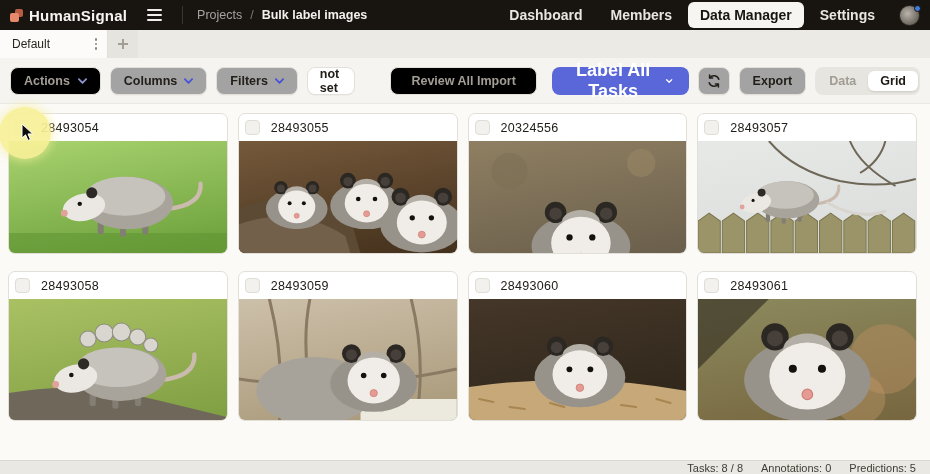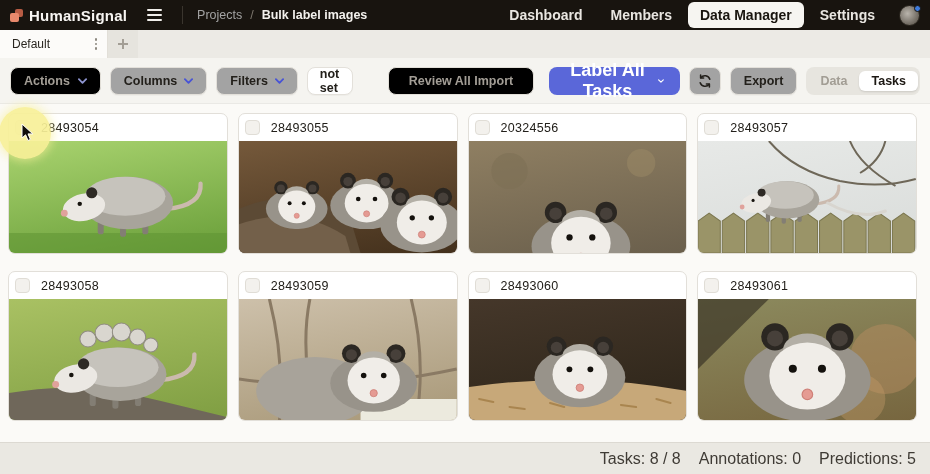--- a/index.html
+++ b/index.html
@@ -91,24 +91,24 @@
   .photo svg { position:absolute; inset:0; width:100%; height:100%; }
 
   
   .spot { position:absolute; left:-10px; top:-7px; width:52px; height:52px; border-radius:50%;
     background:rgba(247,240,152,.92); z-index:6; pointer-events:none;
     box-shadow:0 0 10px 2px rgba(247,240,152,.65); }
   .cursor { position:absolute; left:12px; top:9px; z-index:7; }
   .card.first { z-index:5; }
 
   
-  .footer { position:absolute; left:0; right:0; bottom:0; height:32px;
+  .footer { position:absolute; left:0; right:0; bottom:0; height:14px;
     background:var(--footer_bg,#eae8e2); border-top:1px solid #dcd9d2;
     display:flex; align-items:center; justify-content:flex-end; gap:18px;
-    padding:0 14px; font-size:16px; color:#3f3b35; }
+    padding:0 14px; font-size:11px; color:#3f3b35; }
 </style>
 </head>
 <body>
 
 <svg width="0" height="0" style="position:absolute">
   <defs>
     <symbol id="possum-side" viewBox="0 0 200 130">
       <path d="M150,85 q42,-4 40,-30" stroke="#cbbaae" stroke-width="5" fill="none" stroke-linecap="round"></path>
       <rect x="70" y="95" width="7" height="20" rx="3" fill="#837e74"></rect>
       <rect x="96" y="98" width="7" height="20" rx="3" fill="#837e74"></rect>
@@ -221,21 +221,21 @@
         <polyline points="3,1.2 3,4.6 6.4,4.6" fill="none" stroke="#23201b" stroke-width="1.8" stroke-linecap="round" stroke-linejoin="round"></polyline>
         <path d="M2.5,10 A6,6 0 0 0 12.8,11.8" fill="none" stroke="#23201b" stroke-width="1.8" stroke-linecap="round"></path>
         <polyline points="13,14.8 13,11.4 9.6,11.4" fill="none" stroke="#23201b" stroke-width="1.8" stroke-linecap="round" stroke-linejoin="round"></polyline>
       </svg>
     </button>
     <button class="btn">
       <span>Export</span>
     </button>
     <div class="seg">
       <span class="seg-item">Data</span>
-      <span class="seg-item active">Tasks</span>
+      <span class="seg-item active">Grid</span>
     </div>
   </div>
 </div>
 
 <main class="content">
   <div class="grid">
 
     <div class="card row1 first">
       <div class="spot"></div>
       <svg class="cursor" width="13" height="19" viewBox="0 0 13 19">

